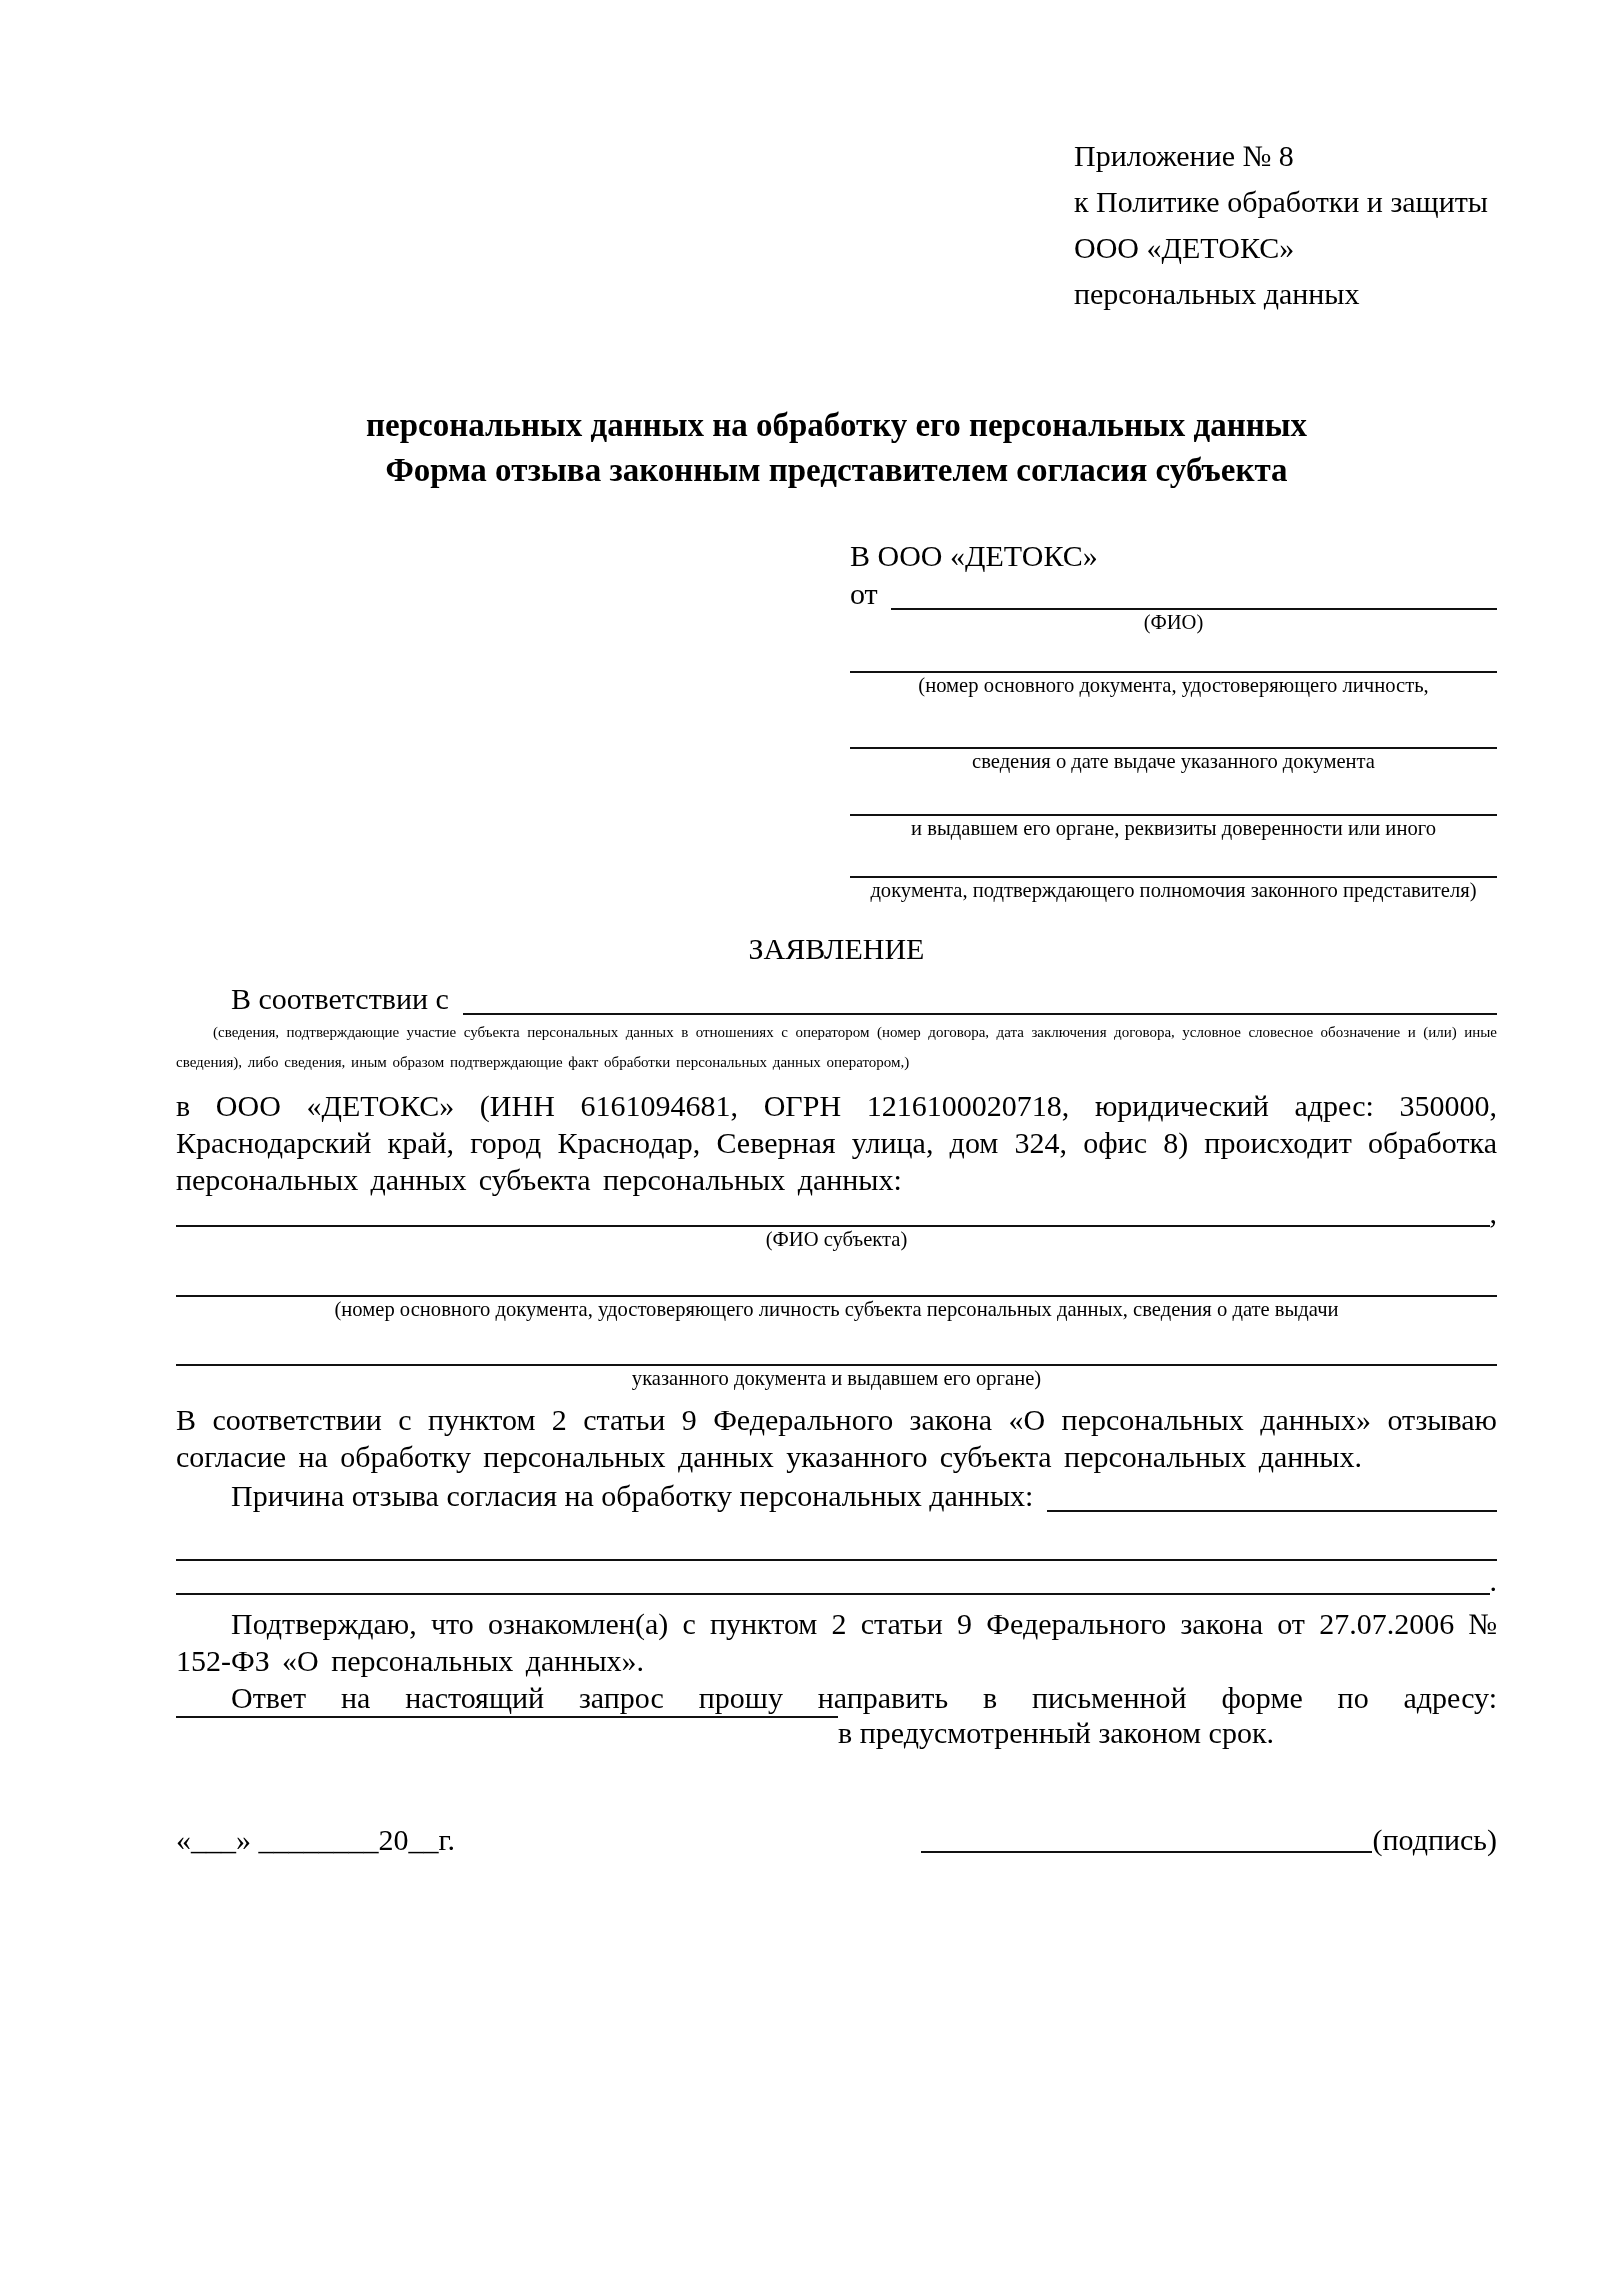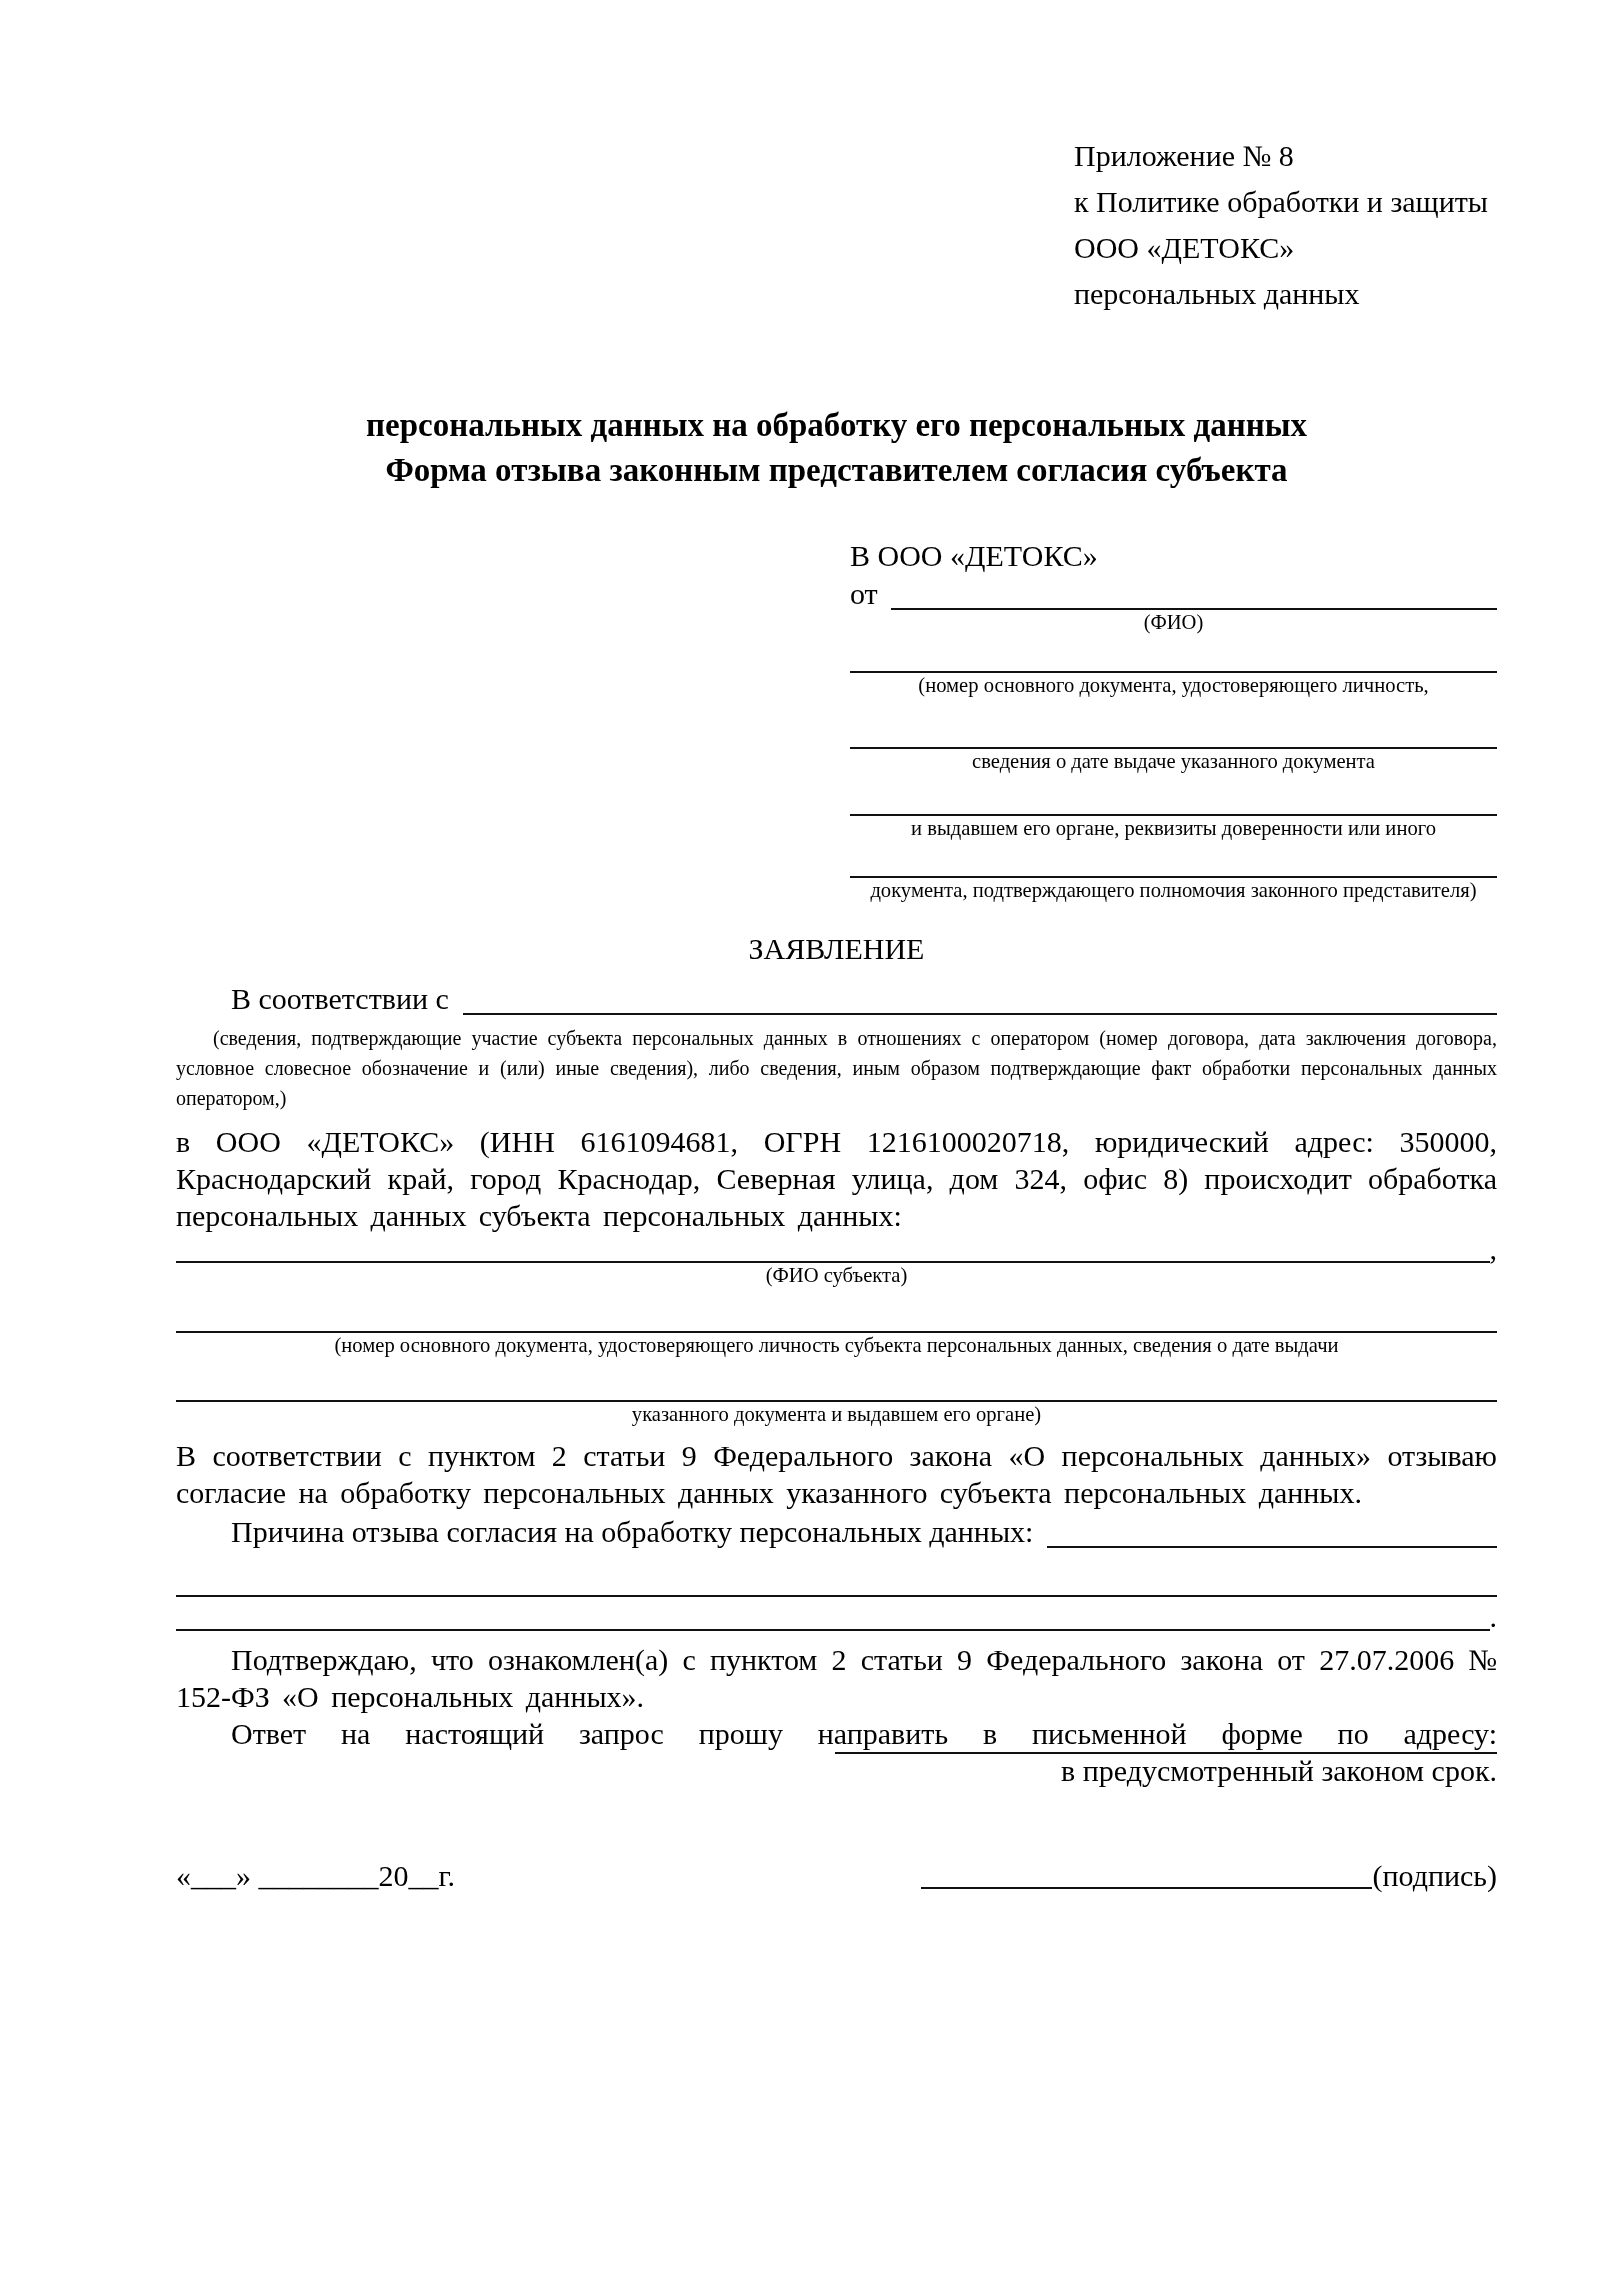--- a/index.html
+++ b/index.html
@@ -44,40 +44,40 @@
   .blank-field { border-bottom: 2.9px solid #111; }
   .addr .f1 { height: 35px; }
   .addr .f2 { height: 49px; }
   .addr .f3 { height: 39px; }
   .addr .f4 { height: 35px; }
   
   .zayavlenie { margin-top: 25.5px; text-align: center; font-size: 30px; line-height: 39px; }
   .accordance { display: flex; align-items: flex-end; height: 43px; font-size: 30px; margin-top: 3.9px; }
   .accordance .label { padding-left: 55px; margin-right: 13.7px; white-space: nowrap; line-height: 32px; }
   .note {
-    margin: 8px 0 0 0;
-    font-size: 20px; line-height: 30px;
+    margin: 2px 0 0 0;
+    font-size: 15px; line-height: 30px;
     text-align: justify; text-indent: 37px; word-spacing: 2px;
   }
   .body { font-size: 30px; line-height: 37px; margin: 0; }
   .just { text-align: justify; word-spacing: 4.9px; }
   .force-just { text-align: justify; text-align-last: justify; word-spacing: 4.9px; }
   .indent1 { text-indent: 55px; }
   .mt2 { margin-top: 10px; }
   .mt10 { margin-top: 9.8px; }
   .line-row { display: flex; align-items: flex-end; font-size: 30px; }
   .line-row .tail-char { line-height: 29px; }
   .h30 { height: 29px; }
   .h48 { height: 47px; }
   .h35 { height: 34px; }
   .h44 { height: 43px; }
   .h42 { height: 41px; }
   .reason-row { display: flex; align-items: flex-end; height: 37px; font-size: 30px; }
   .reason-row .label { padding-left: 55px; margin-right: 13.7px; white-space: nowrap; line-height: 32px; }
-  .reply-row { display: flex; align-items: flex-end; height: 35px; font-size: 30px; flex-direction: column; }
+  .reply-row { display: flex; align-items: flex-start; height: 35px; font-size: 30px; }
   .reply-underline { width: 662px; border-bottom: 2.9px solid #111; height: 0; }
   .reply-row .tail { line-height: 33px; }
   
   .footer {
     display: flex; justify-content: space-between; align-items: flex-end;
     margin-top: 69px; font-size: 30px;
   }
   .date { line-height: 39px; }
   .sig-group { display: flex; align-items: flex-end; }
   .sig-line { width: 451px; border-bottom: 2.9px solid #111; height: 0; margin-bottom: 5.9px; }

